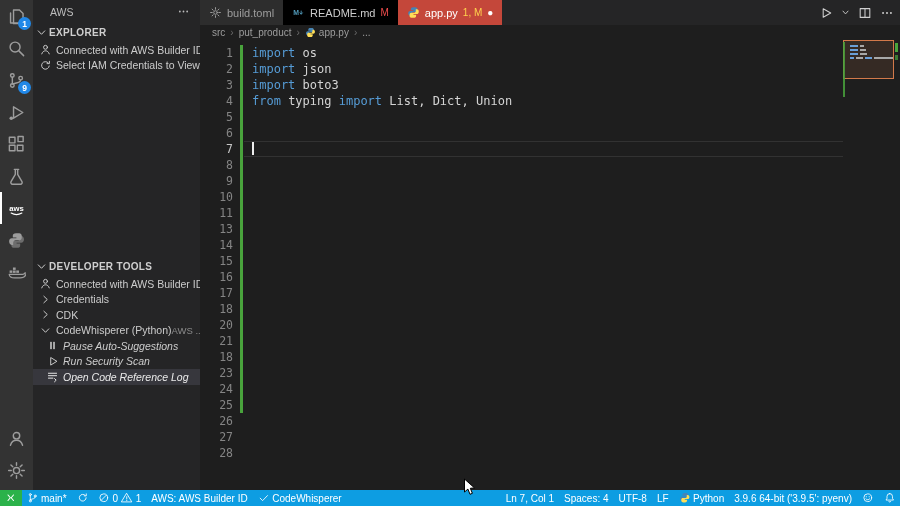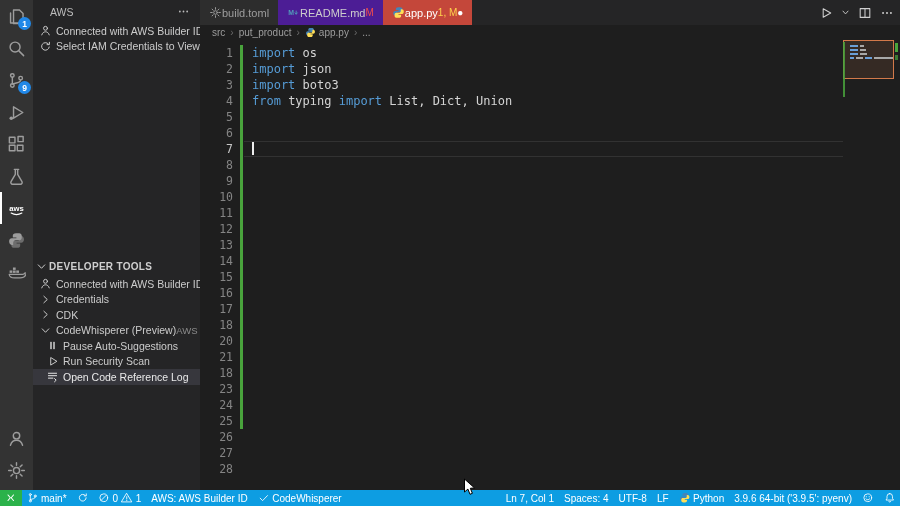--- a/index.html
+++ b/index.html
@@ -21,30 +21,30 @@
   
   .sidebar{position:absolute;left:33px;top:0;width:167px;height:490px;background:#252526;font-size:10.5px;}
   .sidebar-title{height:23px;display:flex;align-items:center;padding:0 10px 0 17px;color:#bdbdbd;font-size:10.5px;}
   .sidebar-title .sp{flex:1;}
   .section-header{height:19px;display:flex;align-items:center;font-weight:bold;color:#cfcfcf;
                   font-size:10px;padding-left:2px;letter-spacing:.3px;cursor:pointer;}
   .section-header .i{width:13px;height:13px;margin-right:1px;}
   .sb-row{height:15.5px;display:flex;align-items:center;padding-left:6px;white-space:nowrap;
           overflow:hidden;cursor:pointer;color:#cccccc;}
   .sb-row .i{width:13px;height:13px;margin-right:4px;flex:none;}
-  .sb-row.ind1{padding-left:13px;}
+  .sb-row.ind1{padding-left:13px;font-style:italic;}
   .sb-row.sel{background:var(--sel,#37373d);color:#eaeaea;}
   .sb-row .meta{margin-left:auto;padding-right:7px;color:#8b8b8b;font-size:9.5px;}
   .devtools{position:absolute;top:257px;left:0;right:0;}
 
   
   .editor-group{position:absolute;left:200px;top:0;right:0;height:490px;background:#1e1e1e;}
   .tab-bar{height:25px;background:#252526;display:flex;align-items:stretch;position:relative;}
   #tabs{display:flex;align-items:stretch;}
-  .tab{display:flex;align-items:center;padding:0 9px;font-size:11px;cursor:pointer;white-space:nowrap;}
+  .tab{display:flex;align-items:center;gap:5px;padding:0 9px;font-size:11px;cursor:pointer;white-space:nowrap;}
   .tab .i{width:13px;height:13px;}
   .tab .tab-badge{font-size:10px;}
   .tab .tab-dirty{font-size:10px;}
   .editor-actions{position:absolute;right:6px;top:0;height:25px;display:flex;align-items:center;gap:8px;color:#d0d0d0;}
   .editor-actions .ea{display:inline-flex;cursor:pointer;}
   .editor-actions .i{width:14px;height:14px;}
   .editor-actions .ea.narrow .i{width:9px;height:9px;}
 
   .breadcrumb{height:15px;display:flex;align-items:center;font-size:10px;color:#9d9d9d;
               padding-left:12px;gap:5px;background:#1e1e1e;}
@@ -211,20 +211,28 @@
           <svg viewBox="0 0 16 16" fill="none" stroke="currentColor" stroke-width="1.2" stroke-linecap="round" stroke-linejoin="round">
             <g fill="currentColor" stroke="none">
               <circle cx="3.5" cy="8" r="1.1"></circle>
               <circle cx="8" cy="8" r="1.1"></circle>
               <circle cx="12.5" cy="8" r="1.1"></circle>
             </g>
           </svg>
         </span>
     </div>
     <div class="section">
+      <div class="section-header">
+        <span class="i">
+            <svg viewBox="0 0 16 16" fill="none" stroke="currentColor" stroke-width="1.2" stroke-linecap="round" stroke-linejoin="round">
+              <path d="M4 6l4 4.2L12 6"></path>
+            </svg>
+          </span>
+        <span>EXPLORER</span>
+      </div>
       <div id="explorer-items">
           <div class="sb-row">
             <span class="i">
               <svg viewBox="0 0 16 16" fill="none" stroke="currentColor" stroke-width="1.2" stroke-linecap="round" stroke-linejoin="round">
                 <circle cx="8" cy="5.3" r="2.4"></circle>
                 <path d="M3.4 13.4c.8-2.6 2.6-3.8 4.6-3.8s3.8 1.2 4.6 3.8"></path>
               </svg>
             </span>
             <span class="lbl">Connected with AWS Builder ID</span>
           </div>
@@ -273,21 +281,21 @@
               </svg>
             </span>
             <span class="lbl">CDK</span>
           </div>
           <div class="sb-row">
             <span class="i">
               <svg viewBox="0 0 16 16" fill="none" stroke="currentColor" stroke-width="1.2" stroke-linecap="round" stroke-linejoin="round">
                 <path d="M4 6l4 4.2L12 6"></path>
               </svg>
             </span>
-            <span class="lbl">CodeWhisperer (Preview)</span>
+            <span class="lbl">CodeWhisperer (Python)</span>
             <span class="meta">AWS ...</span>
           </div>
           <div class="sb-row ind1">
             <span class="i">
               <svg viewBox="0 0 16 16" fill="none" stroke="currentColor" stroke-width="1.2" stroke-linecap="round" stroke-linejoin="round">
                 <rect x="5.2" y="3.5" width="1.9" height="9" fill="currentColor" stroke="none"></rect>
                 <rect x="8.9" y="3.5" width="1.9" height="9" fill="currentColor" stroke="none"></rect>
               </svg>
             </span>
             <span class="lbl">Pause Auto-Suggestions</span>
@@ -318,21 +326,21 @@
       <div id="tabs">
           <div class="tab" style="background: rgb(45, 45, 45); color: rgb(157, 157, 157);">
             <span class="i">
               <svg viewBox="0 0 16 16" fill="none" stroke="currentColor" stroke-width="1.2" stroke-linecap="round" stroke-linejoin="round">
                 <circle cx="8" cy="8" r="2.2"></circle>
                 <path d="M8 2v2M8 12v2M2 8h2M12 8h2M3.8 3.8l1.4 1.4M10.8 10.8l1.4 1.4M12.2 3.8l-1.4 1.4M5.2 10.8l-1.4 1.4"></path>
               </svg>
             </span>
             <span class="tab-label">build.toml</span>
           </div>
-          <div class="tab" style="background: #4c1d95; color: rgb(204, 204, 204);">
+          <div class="tab" style="background: #000000; color: rgb(204, 204, 204);">
             <span class="i">
               <svg viewBox="0 0 16 16" fill="none" stroke="currentColor" stroke-width="1.2" stroke-linecap="round" stroke-linejoin="round">
                 <text x="5.2" y="11.5" font-size="8.5" font-weight="bold" text-anchor="middle" fill="#519aba" stroke="none" font-family="sans-serif">M</text>
                 <path d="M11.3 6.2v3.4M9.8 8.4l1.5 1.8 1.5-1.8" stroke="#519aba" stroke-width="1.1"></path>
               </svg>
             </span>
             <span class="tab-label">README.md</span>
             <span class="tab-badge" style="color: rgb(241, 76, 76);">M</span>
           </div>
           <div class="tab active" style="background: rgb(196, 71, 58); color: rgb(255, 255, 255);">
@@ -453,25 +461,20 @@
             <span class="diff added"></span>
             <span class="codetext"></span>
           </div>
           <div class="code-line">
             <span class="ln">10</span>
             <span class="diff added"></span>
             <span class="codetext"></span>
           </div>
           <div class="code-line">
             <span class="ln">11</span>
-            <span class="diff added"></span>
-            <span class="codetext"></span>
-          </div>
-          <div class="code-line">
-            <span class="ln">12</span>
             <span class="diff added"></span>
             <span class="codetext"></span>
           </div>
           <div class="code-line">
             <span class="ln">13</span>
             <span class="diff added"></span>
             <span class="codetext"></span>
           </div>
           <div class="code-line">
             <span class="ln">14</span>

